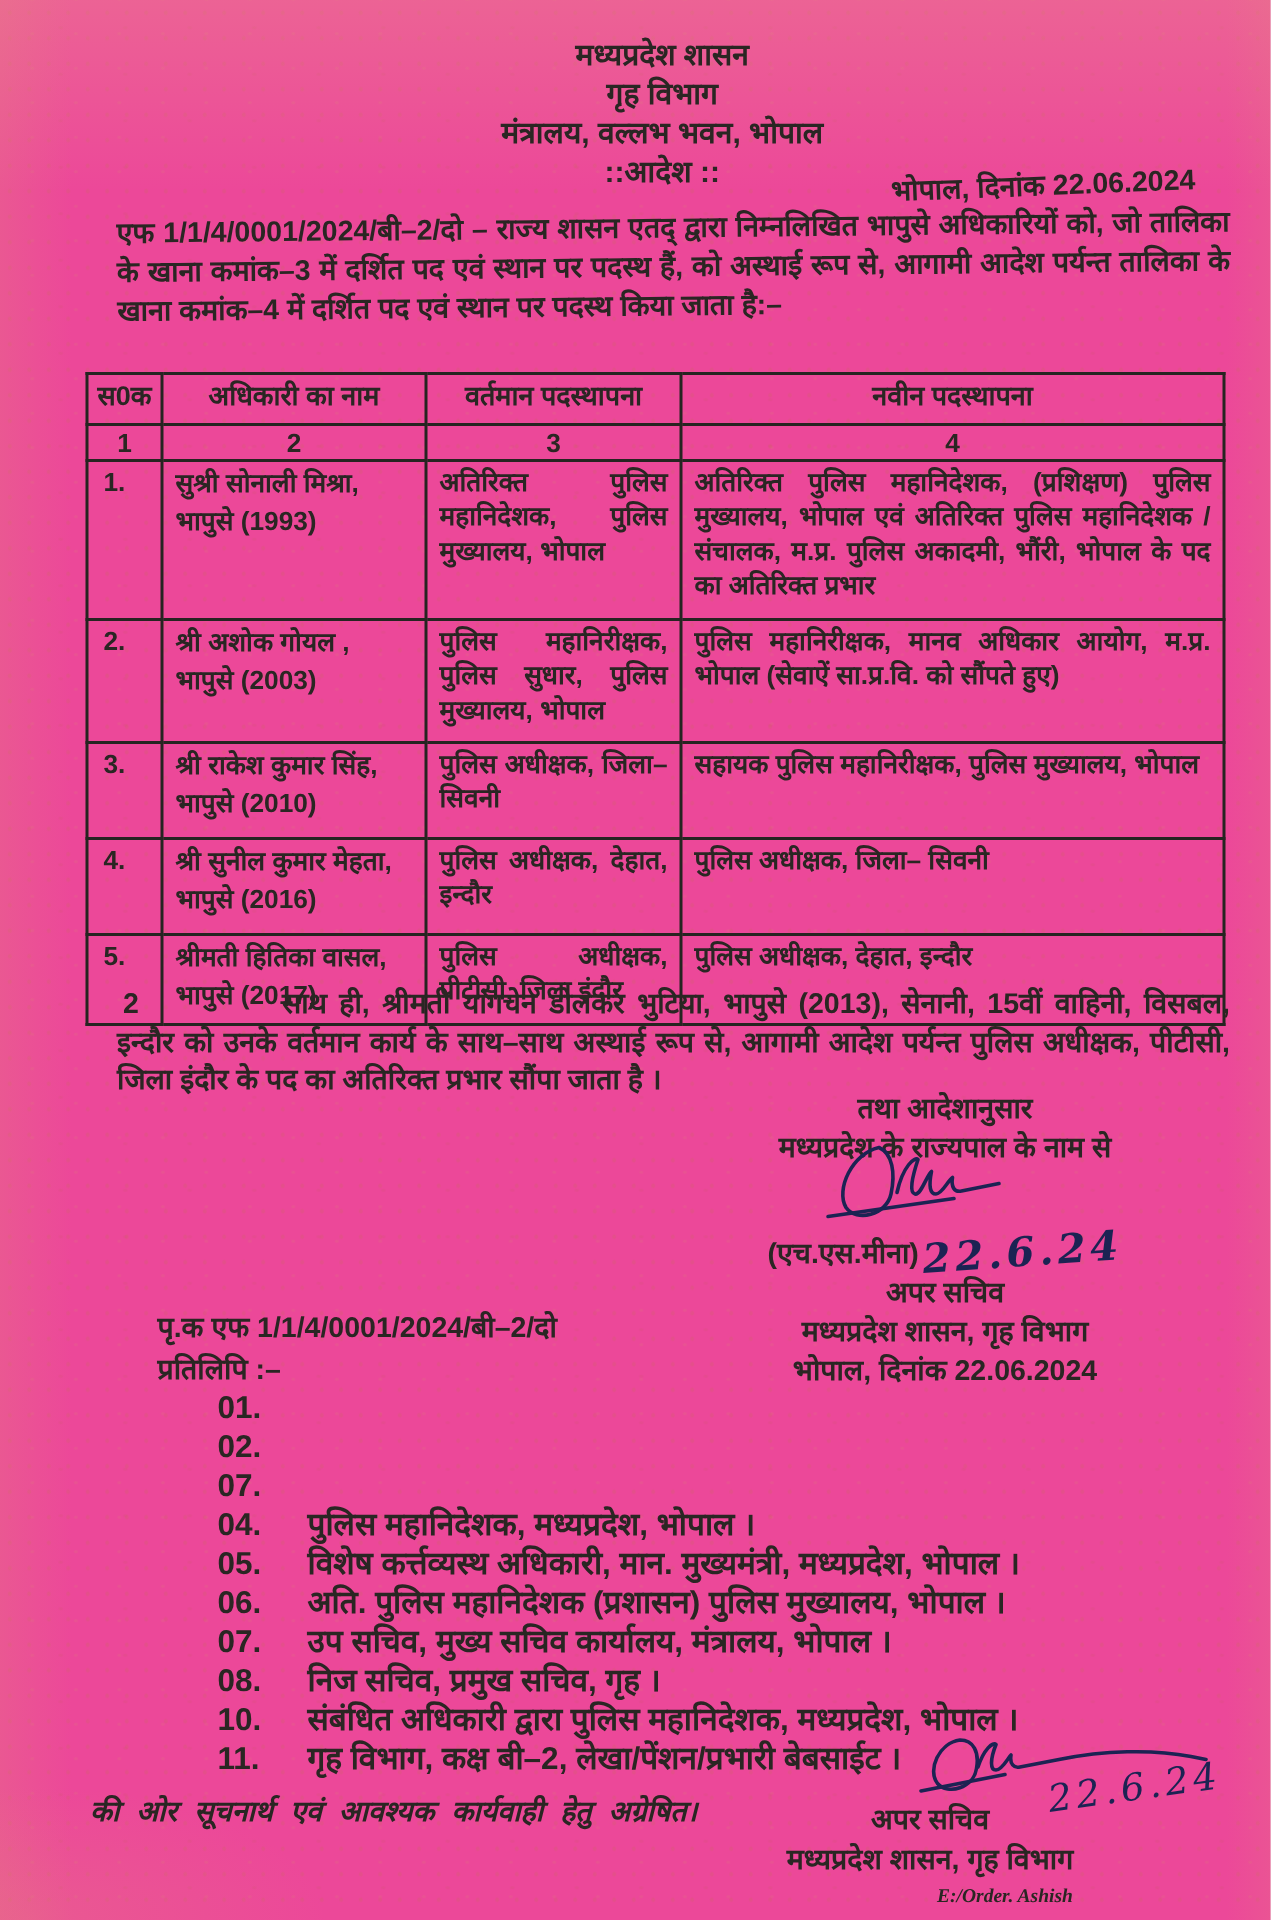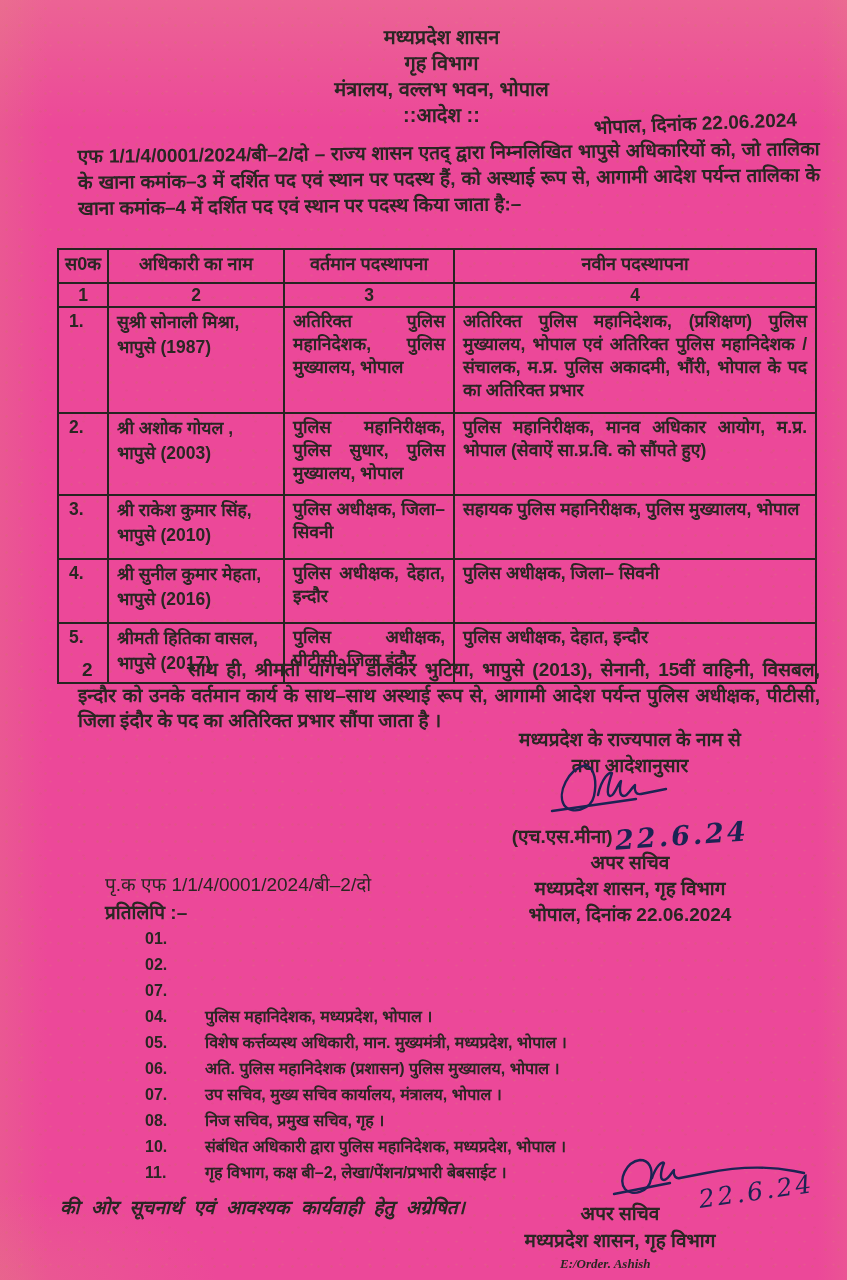--- a/index.html
+++ b/index.html
@@ -56,33 +56,33 @@
   .para2 p{margin:0;text-indent:110px;text-align:justify;font-weight:600;}
 
   .signoff{position:absolute;top:727px;left:430px;width:400px;text-align:center;
     font-size:19px;font-weight:600;line-height:26px;}
   .sig-svg{position:absolute;top:32px;left:118px;}
   .name-row{margin-top:44px;white-space:nowrap;}
   .handwrite{display:inline-block;font-family:"DejaVu Serif",serif;font-style:italic;
     color:#1c2353;font-size:27px;letter-spacing:3px;transform:rotate(-4deg);
     vertical-align:-2px;margin-left:2px;}
 
-  .endorse-ref{position:absolute;top:871px;left:105px;font-size:19px;font-weight:400;}
+  .endorse-ref{position:absolute;top:871px;left:105px;font-size:19px;font-weight:700;}
   .copy-label{position:absolute;top:899px;left:105px;font-size:19px;font-weight:700;}
-  .copy-list{position:absolute;top:926px;left:145px;width:640px;font-size:16px;
+  .copy-list{position:absolute;top:926px;left:145px;width:640px;font-size:21px;
     font-weight:600;}
   .copy-item{display:flex;line-height:26px;}
   .copy-item .no{min-width:38px;margin-right:22px;}
   .forward-line{position:absolute;top:1194px;left:60px;font-size:19px;font-weight:700;
     font-style:italic;font-family:Liberation Mono, monospace;}
 
   .sig2{position:absolute;top:1142px;left:608px;width:220px;height:84px;}
   .bottom-block{position:absolute;top:1200px;left:430px;width:380px;text-align:center;
     font-size:19px;font-weight:600;line-height:27px;}
-  .file-note{position:absolute;top:1256px;left:560px;width:220px;text-align:left;
+  .file-note{position:absolute;top:1256px;left:560px;width:220px;text-align:center;
     font-family:"Liberation Serif",serif;font-style:italic;font-weight:700;font-size:13px;}
 </style>
 </head>
 <body>
 
 <div class="page">
   <div class="blob blob-top"></div>
   <div class="blob blob-left"></div>
   <div class="blob blob-right"></div>
   <div class="blob blob-bl"></div>
@@ -115,21 +115,21 @@
         <tr class="nums">
           <td>1</td>
           <td>2</td>
           <td>3</td>
           <td>4</td>
         </tr>
       </thead>
       <tbody>
         <tr class="r1">
           <td class="sno">1.</td>
-          <td class="nm">सुश्री सोनाली मिश्रा, भापुसे (1987)</td>
+          <td class="nm">सुश्री सोनाली मिश्रा, भापुसे (1993)</td>
           <td class="cur">अतिरिक्त पुलिस महानिदेशक, पुलिस मुख्यालय, भोपाल</td>
           <td class="nw"><span>अतिरिक्त पुलिस महानिदेशक, (प्रशिक्षण) पुलिस मुख्यालय, भोपाल एवं अतिरिक्त पुलिस महानिदेशक /संचालक, म.प्र. पुलिस अकादमी, भौंरी, भोपाल के पद का अतिरिक्त प्रभार</span><span class="b"></span></td>
         </tr>
         <tr class="r2">
           <td class="sno">2.</td>
           <td class="nm">श्री अशोक गोयल , भापुसे (2003)</td>
           <td class="cur">पुलिस महानिरीक्षक, पुलिस सुधार, पुलिस मुख्यालय, भोपाल</td>
           <td class="nw"><span>पुलिस महानिरीक्षक, मानव अधिकार आयोग, म.प्र. भोपाल </span><span class="b">(सेवाऐं सा.प्र.वि. को सौंपते हुए)</span></td>
         </tr>
         <tr class="r3">
@@ -153,22 +153,22 @@
       </tbody>
     </table>
   </div>
 
   <div class="para2">
     <span class="num">2</span>
     <p><span>साथ ही, </span><span class="b">श्रीमती यांगचेन डोलकर भुटिया, भापुसे (2013),</span><span> सेनानी, 15वीं वाहिनी, विसबल, इन्दौर को उनके वर्तमान कार्य के साथ–साथ अस्थाई रूप से, आगामी आदेश पर्यन्त पुलिस अधीक्षक, पीटीसी, जिला इंदौर के पद का अतिरिक्त प्रभार सौंपा जाता है ।</span></p>
   </div>
 
   <div class="signoff">
+    <div>तथा आदेशानुसार</div>
     <div>मध्यप्रदेश के राज्यपाल के नाम से</div>
-    <div>तथा आदेशानुसार</div>
     <svg class="sig-svg" width="170" height="58" viewBox="0 0 170 58">
       <g fill="none" stroke="#1c2353" stroke-width="2.4" stroke-linecap="round" stroke-linejoin="round">
         <path d="M38,6 C20,10 9,34 16,46 C23,56 43,51 46,37 C49,23 47,10 38,6 Z"></path>
         <path d="M4,52 L88,40"></path>
         <path d="M50,36 C54,18 62,12 64,14 C60,26 58,36 62,37 C66,38 70,24 73,22 C71,32 72,37 76,37 C80,37 84,28 87,26 C86,32 88,36 93,35 L118,30"></path>
       </g>
     </svg>
     <div class="name-row">
       <span>(एच.एस.मीना)</span><span class="handwrite">22.6.24</span>
     </div>

